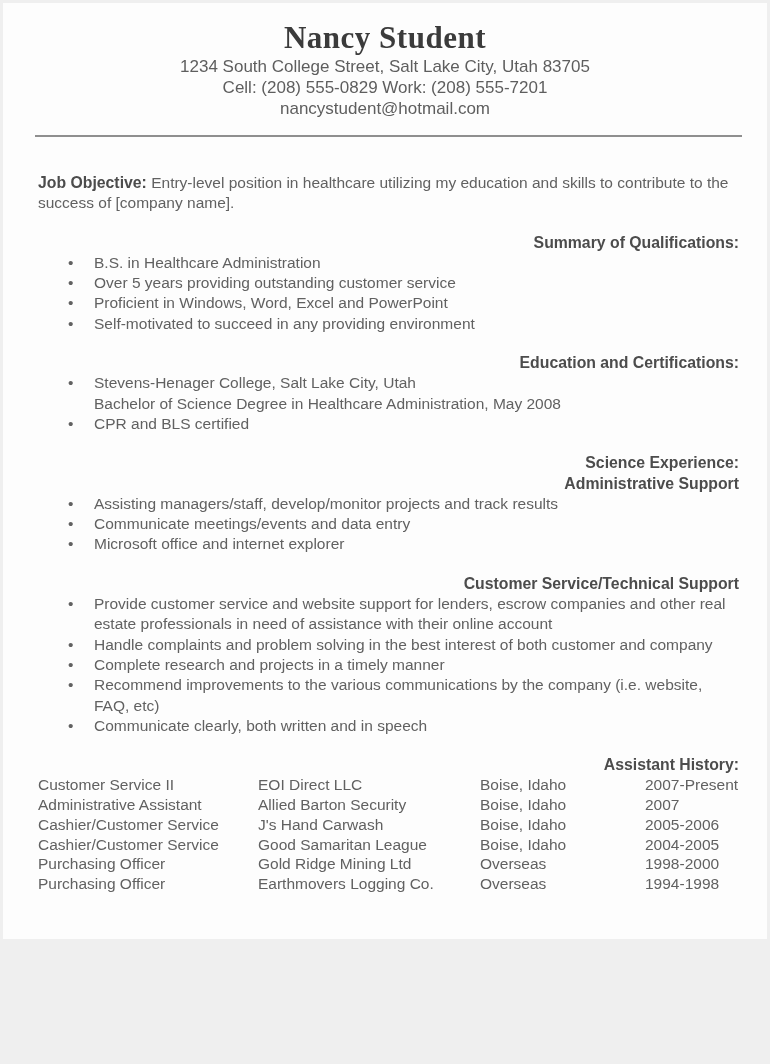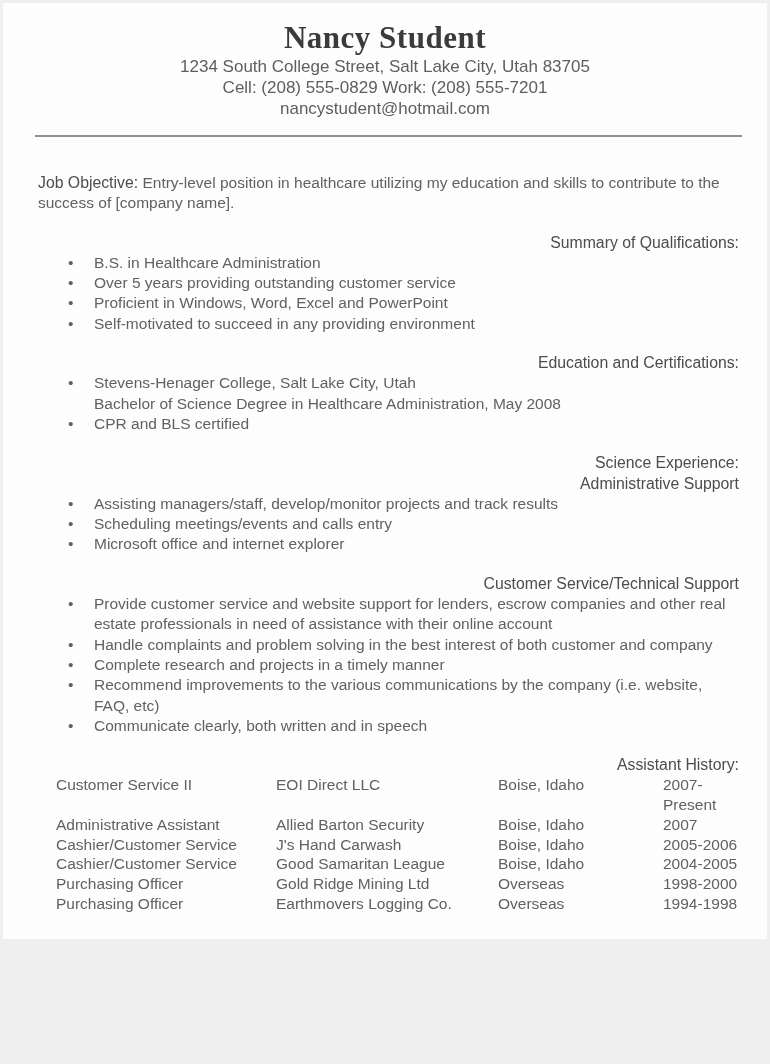--- a/index.html
+++ b/index.html
@@ -41,41 +41,41 @@
     margin: 16px 25px 0 32px;
   }
   
   .content {
     padding: 0 28px 0 35px;
     font-size: 15.5px;
     line-height: 20.3px;
     color: #616161;
   }
   .para { margin-top: 36px; }
-  .para strong, h2 { color: #4c4c4c; font-weight: 400; font-size: 15.8px; }
+  .para strong, h2 { color: #4c4c4c; font-weight: 700; font-size: 15.8px; }
   .section { margin-top: 19px; }
   h2 { line-height: 20.3px; text-align: right; }
   ul { list-style: none; }
   li {
     position: relative;
     padding-left: 56px;
   }
   li::before {
     content: "\2022";
     position: absolute;
     left: 30px;
     top: 0;
     color: #616161;
   }
   
   .emp-row {
     display: grid;
     grid-template-columns: 220px 222px 165px 1fr;
   }
-  .emp-cell { line-height: 19.7px; margin-left: 18px; }
+  .emp-cell { line-height: 19.7px; }
 </style>
 </head>
 <body>
 
 <div class="page">
 
   <header class="head">
     <h1>Nancy Student</h1>
     <div class="contact">1234 South College Street, Salt Lake City, Utah 83705</div>
     <div class="contact">Cell: (208) 555-0829 Work: (208) 555-7201</div>
@@ -110,21 +110,21 @@
         </li>
         <li>CPR and BLS certified</li>
       </ul>
     </section>
 
     <section class="section">
       <h2>Science Experience:</h2>
       <h2>Administrative Support</h2>
       <ul>
         <li>Assisting managers/staff, develop/monitor projects and track results</li>
-        <li>Scheduling meetings/events and calls entry</li>
+        <li>Communicate meetings/events and data entry</li>
         <li>Microsoft office and internet explorer</li>
       </ul>
     </section>
 
     <section class="section">
       <h2>Customer Service/Technical Support</h2>
       <ul>
         <li>Provide customer service and website support for lenders, escrow companies and other real estate professionals in need of assistance with their online account</li>
         <li>Handle complaints and problem solving in the best interest of both customer and company</li>
         <li>Complete research and projects in a timely manner</li>

